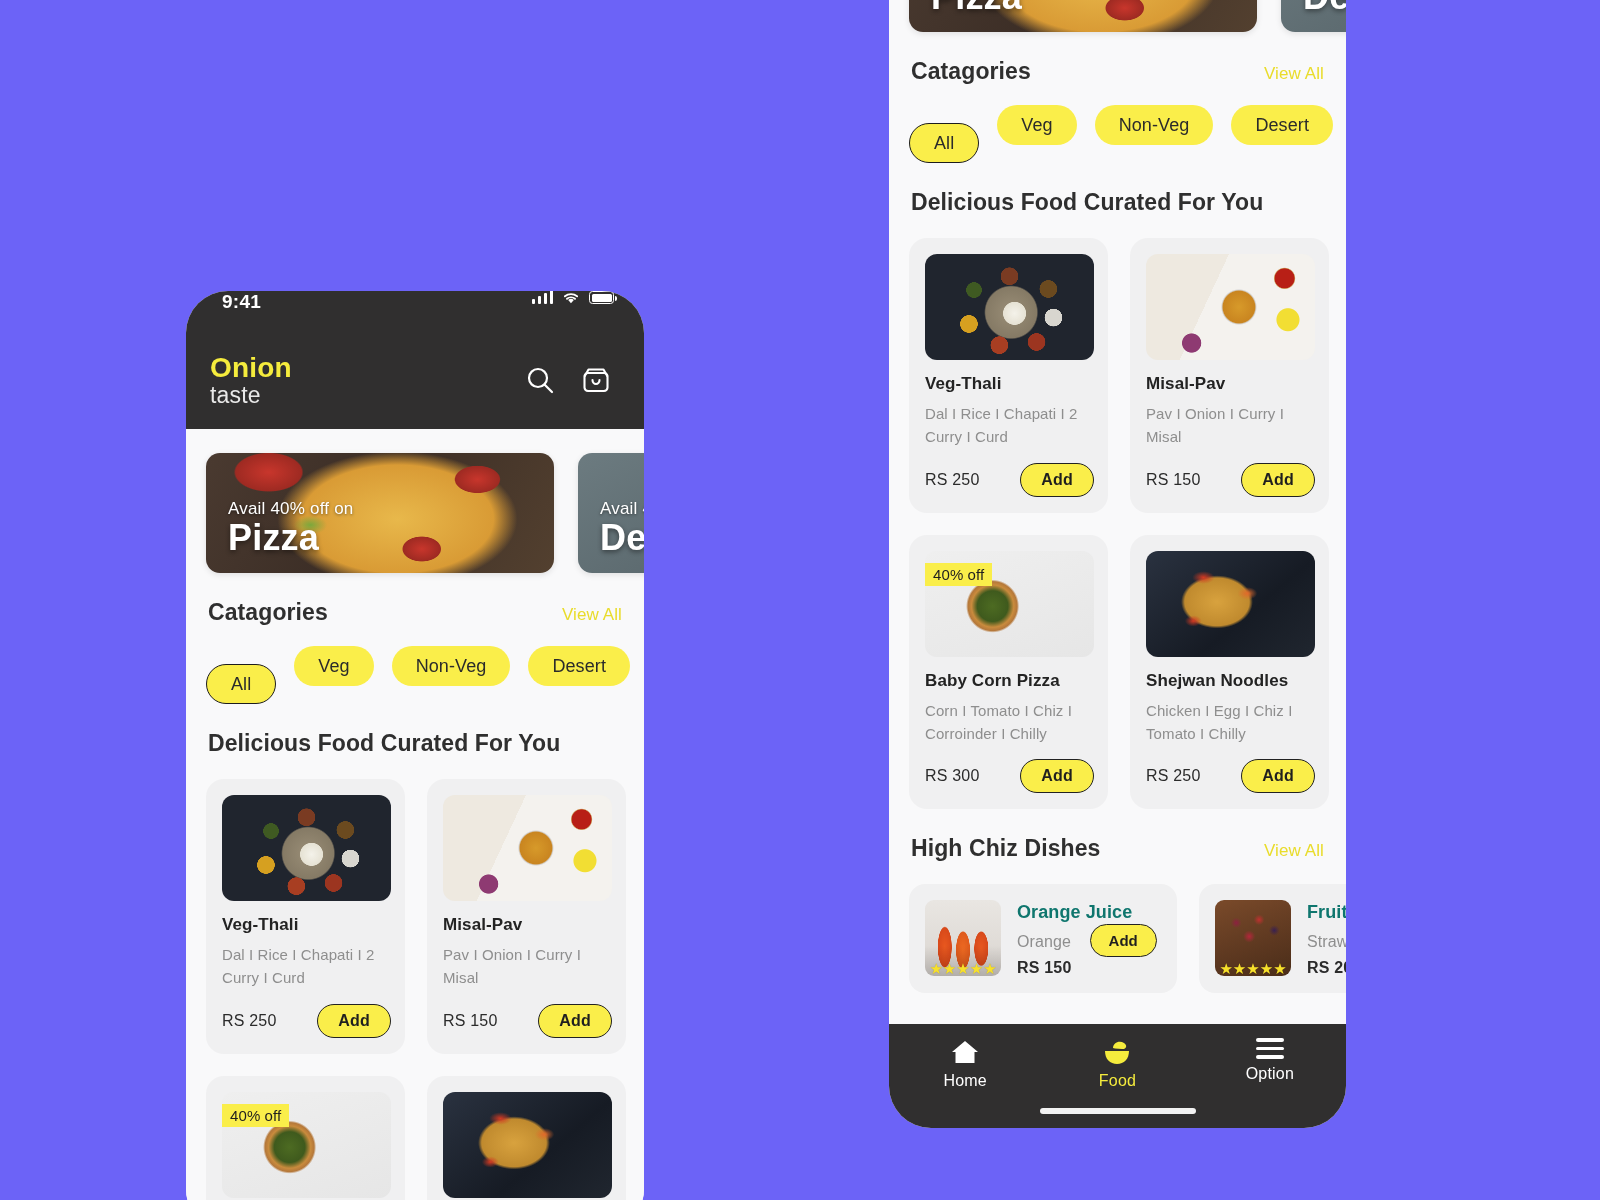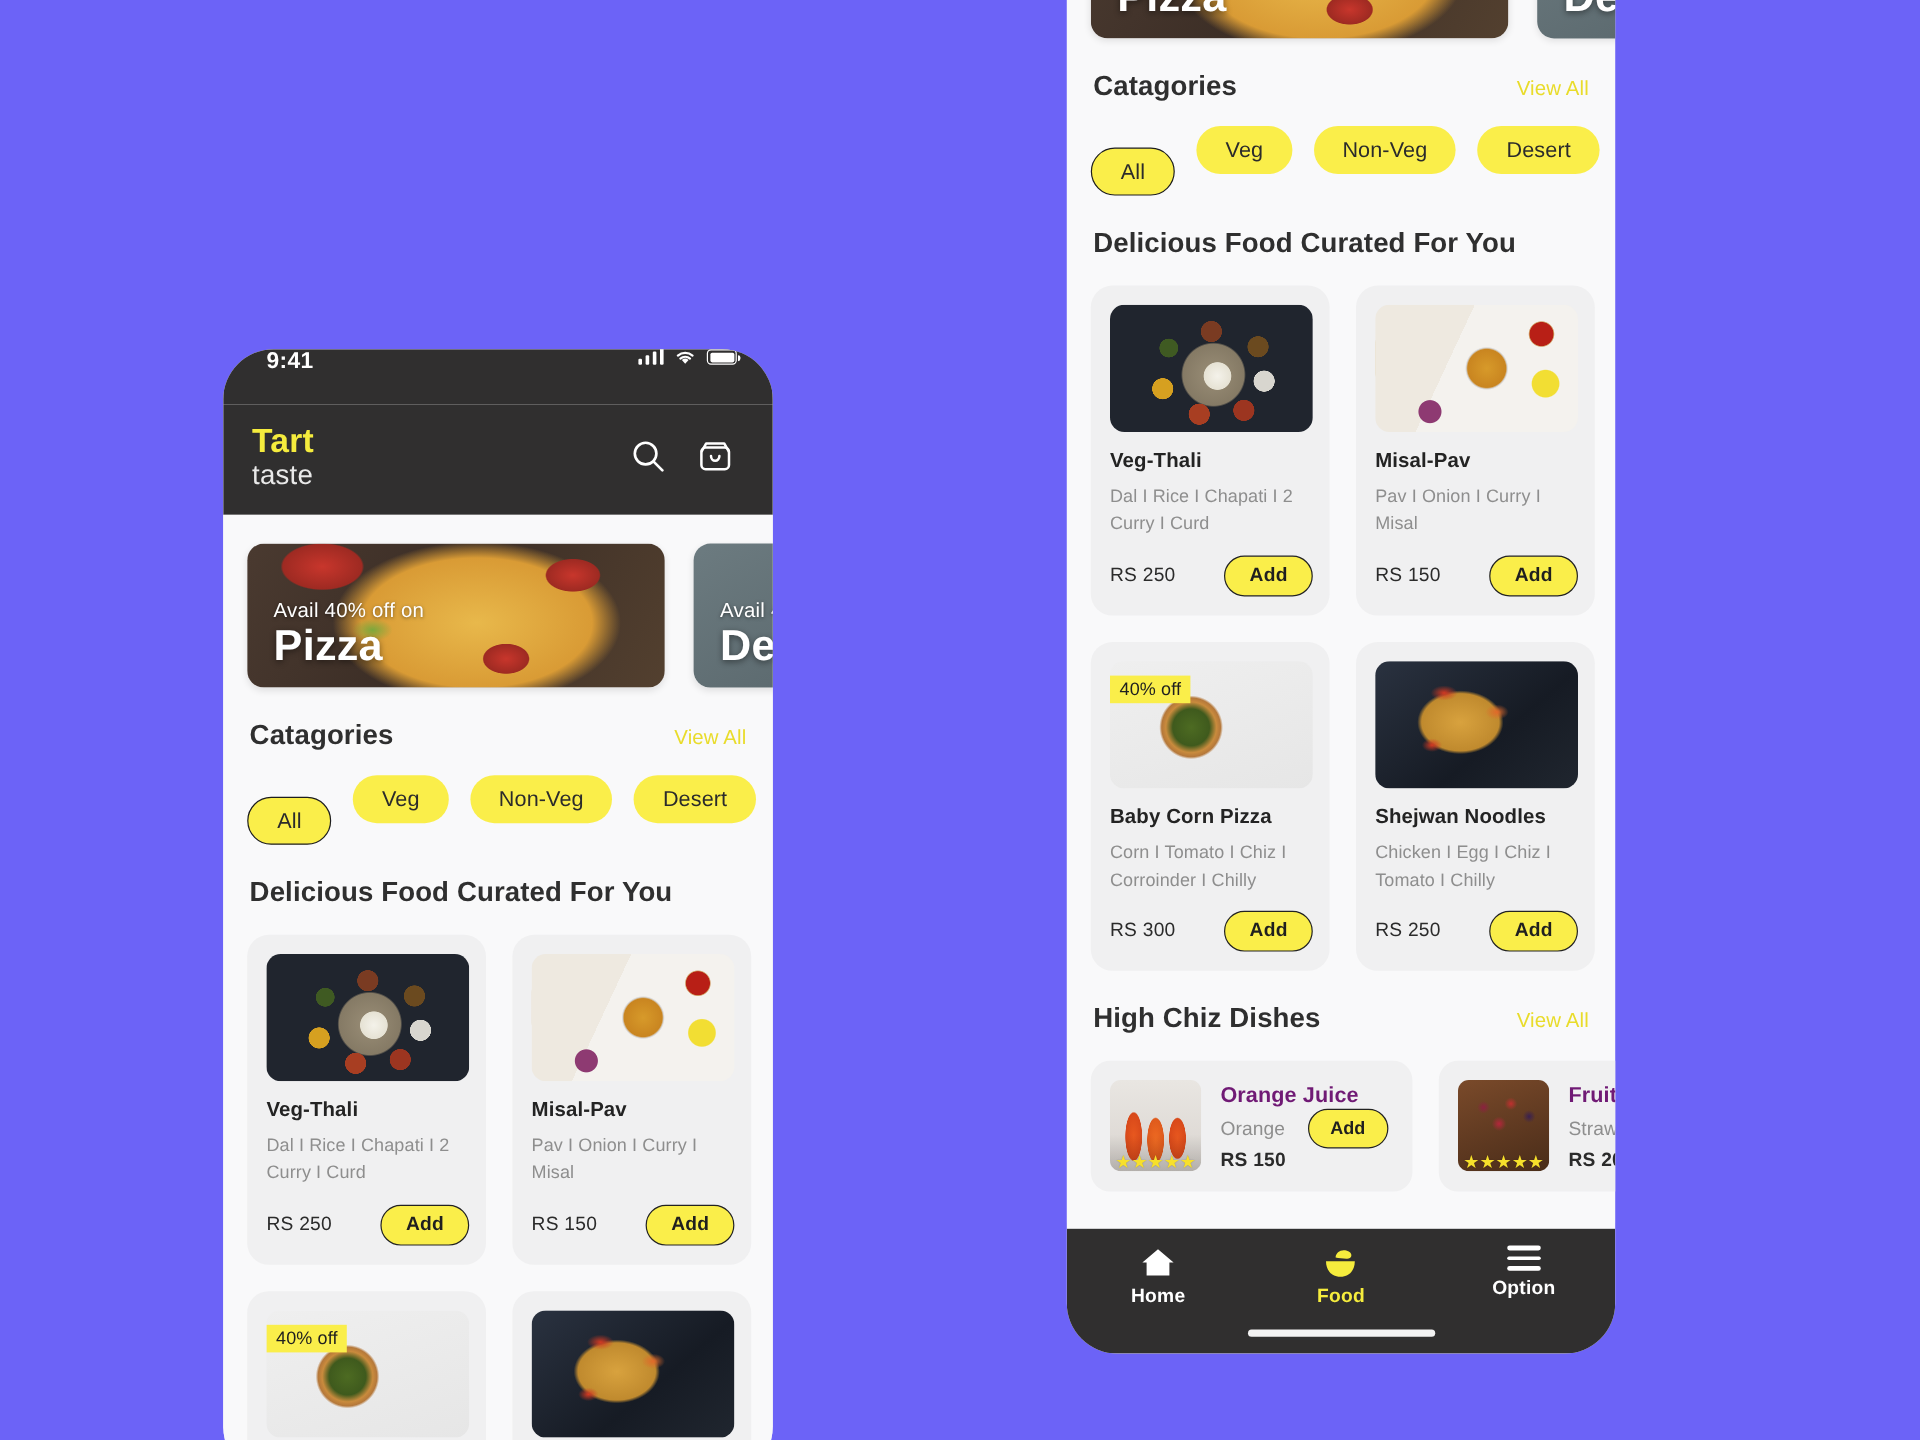--- a/index.html
+++ b/index.html
@@ -206,39 +206,39 @@
       radial-gradient(circle 8px at 45% 48%, #b4263b 0%, rgba(0,0,0,0) 75%),
       linear-gradient(160deg,#7a4a2a 0%, #5d3820 60%, #4a2d19 100%);
   }
   .stars {
     position:absolute; left:0; right:0; bottom:0;
     display:flex; justify-content:center; gap:0px;
     font-size: 15px; color:#F7E02B; line-height:1;
     text-shadow: 0 0 1px rgba(0,0,0,.3);
   }
   .rated-info { padding-top: 2px; min-width: 0; }
-  .rated-name { font-size: 18px; font-weight: bold; color:#701a75; letter-spacing:.1px; white-space: nowrap;}
+  .rated-name { font-size: 18px; font-weight: bold; color:#0f766e; letter-spacing:.1px; white-space: nowrap;}
   .rated-desc { font-size: 16px; color:#8E8E8E; margin-top: 6px; letter-spacing:.1px; white-space: nowrap;}
   .rated-bottom { display:flex; align-items:center; gap: 18px; margin-top: 4px; }
   .rated-price { font-size: 16px; color:#2B2B2B; font-weight:600; letter-spacing:.2px; white-space:nowrap;}
   .rated-add {
     background:#FAEE4A; border:1.4px solid #222; border-radius:20px;
     padding: 7px 18px; font-size:15px; font-weight:bold; color:#1f1f1f;
     position: relative; top: -12px;
   }
 
   
   .bottomnav {
     position:absolute; left:0; right:0; bottom:0;
     height: 104px;
     background:#302F2F;
     display:flex; align-items:flex-start; justify-content:space-around;
     padding-top: 14px;
   }
-  .nav-item { display:flex; flex-direction:column; align-items:center; gap:6px; width: 110px; font-weight: bold;}
+  .nav-item { display:flex; flex-direction:column; align-items:center; gap:6px; width: 110px;}
   .nav-label { font-size: 16px; color:#fff; letter-spacing:.2px;}
   .nav-item.active .nav-label { color: #F5EC3D; }
   .home-bar {
     position:absolute; bottom: 14px; left:50%; transform:translateX(-50%);
     width: 156px; height: 6px; border-radius: 4px; background:#F2F2F2;
   }
   .hamburger { display:flex; flex-direction:column; gap:5px; width:28px; }
   .hamburger i { display:block; height:3.5px; background:#fff; border-radius:2px; }
 </style>
 </head>
@@ -264,21 +264,21 @@
             <path d="M5 7.8a6.2 6.2 0 0 1 8 0" stroke="#fff" stroke-width="1.9" fill="none" stroke-linecap="round"></path>
           </svg>
           <span class="battery">
               <span></span>
             </span>
         </div>
       </div>
 
       <div class="appheader">
         <div class="brand">
-          <span class="good">Tart</span>
+          <span class="good">Onion</span>
           <span class="taste">taste</span>
         </div>
         <div class="hdr-icons">
           <span class="icon-btn">
             <svg width="32" height="32" viewBox="0 0 32 32">
                 <circle cx="14" cy="14" r="9" stroke="#fff" stroke-width="2.2" fill="none"></circle>
                 <line x1="20.5" y1="20.5" x2="28" y2="28" stroke="#fff" stroke-width="2.2" stroke-linecap="round"></line>
               </svg>
           </span>
           <span class="icon-btn">

